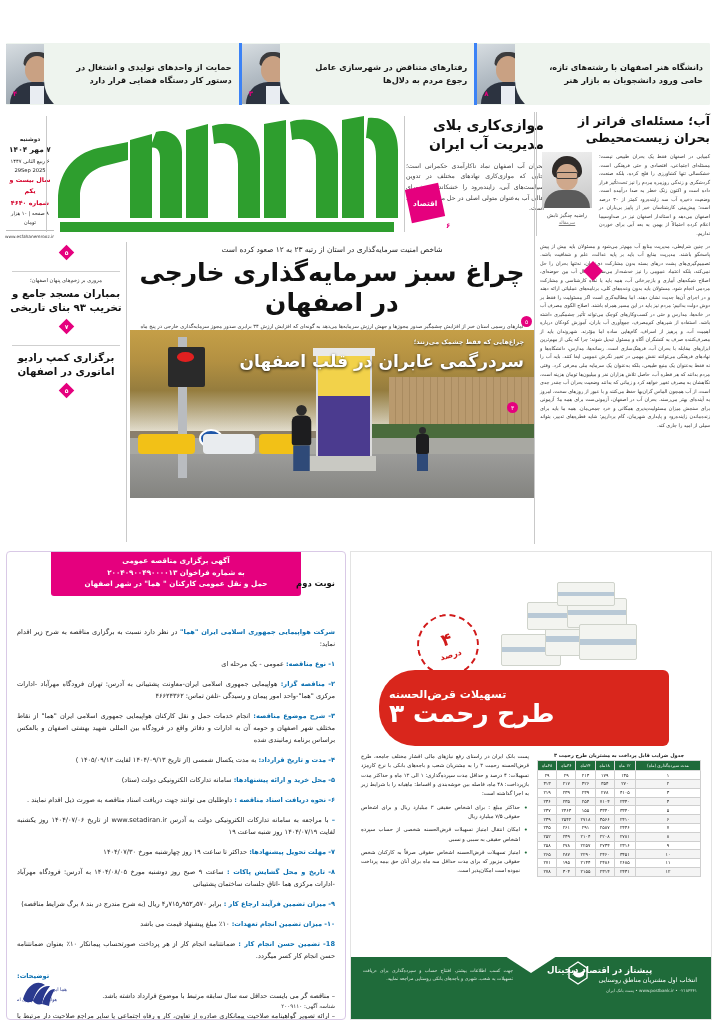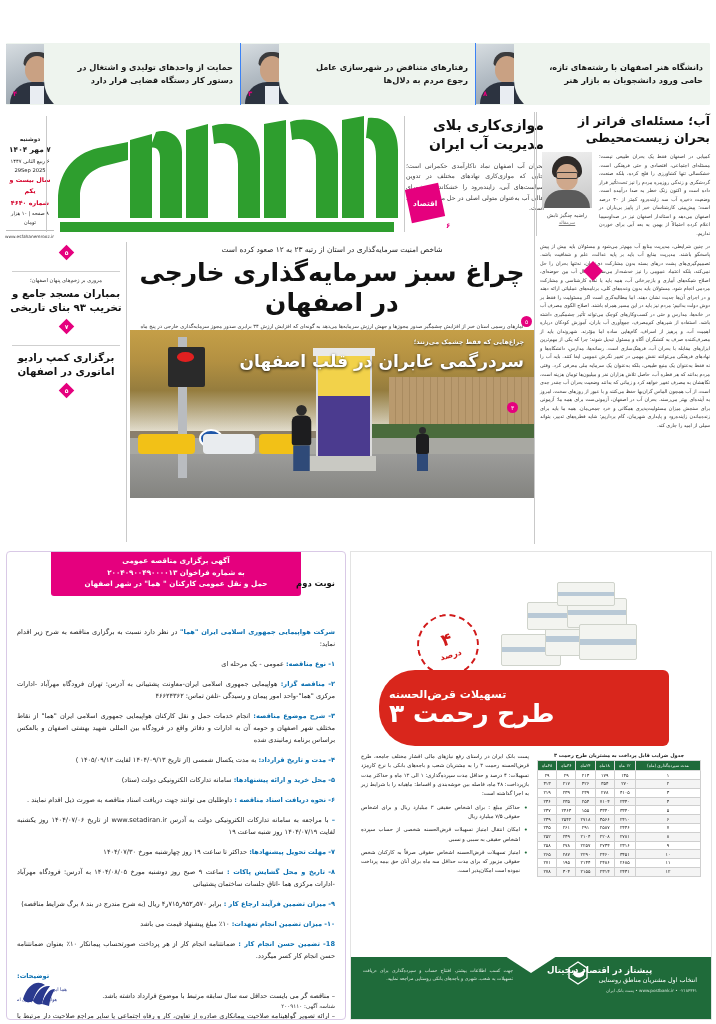--- a/index.html
+++ b/index.html
@@ -18,21 +18,21 @@
     position:absolute;left:6px;top:43px;width:704px;height:62px;
     display:flex;flex-direction:row;
     background:#eaf2ea;
     border-radius:2px;
     overflow:hidden;
   }
   .teaser{
     position:relative;flex:1 1 0;height:100%;
     display:flex;flex-direction:row-reverse;align-items:center;
     background:#eef4ee;
-    border-left:1px solid #3b82f6;
+    border-left:3px solid #3b82f6;
     overflow:hidden;
   }
   .teaser:last-child{border-left:none;}
   .teaser-photo{
     width:62px;height:60px;flex:0 0 62px;
     background:#9aa4ab;
     position:relative;overflow:hidden;
   }
   .teaser-photo .bg{position:absolute;inset:0;background:linear-gradient(160deg,#d7dde1 0%,#b3bcc4 45%,#8e99a2 100%);}
   .teaser-photo .head{

